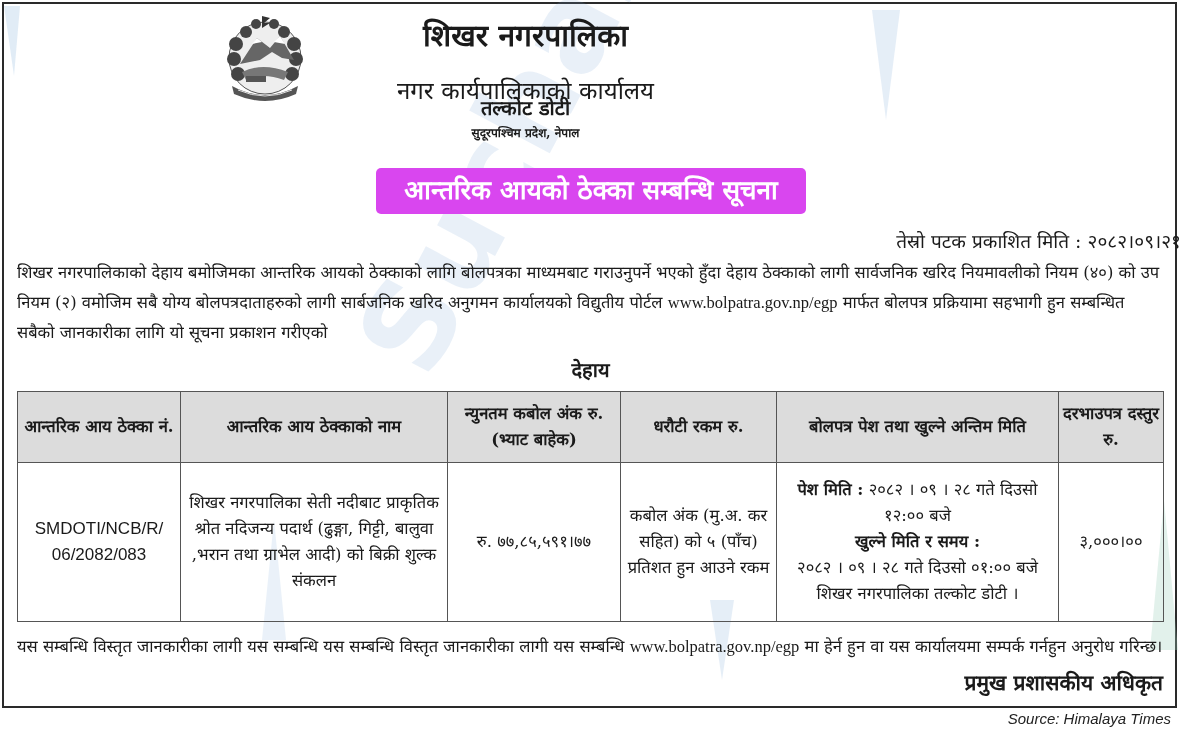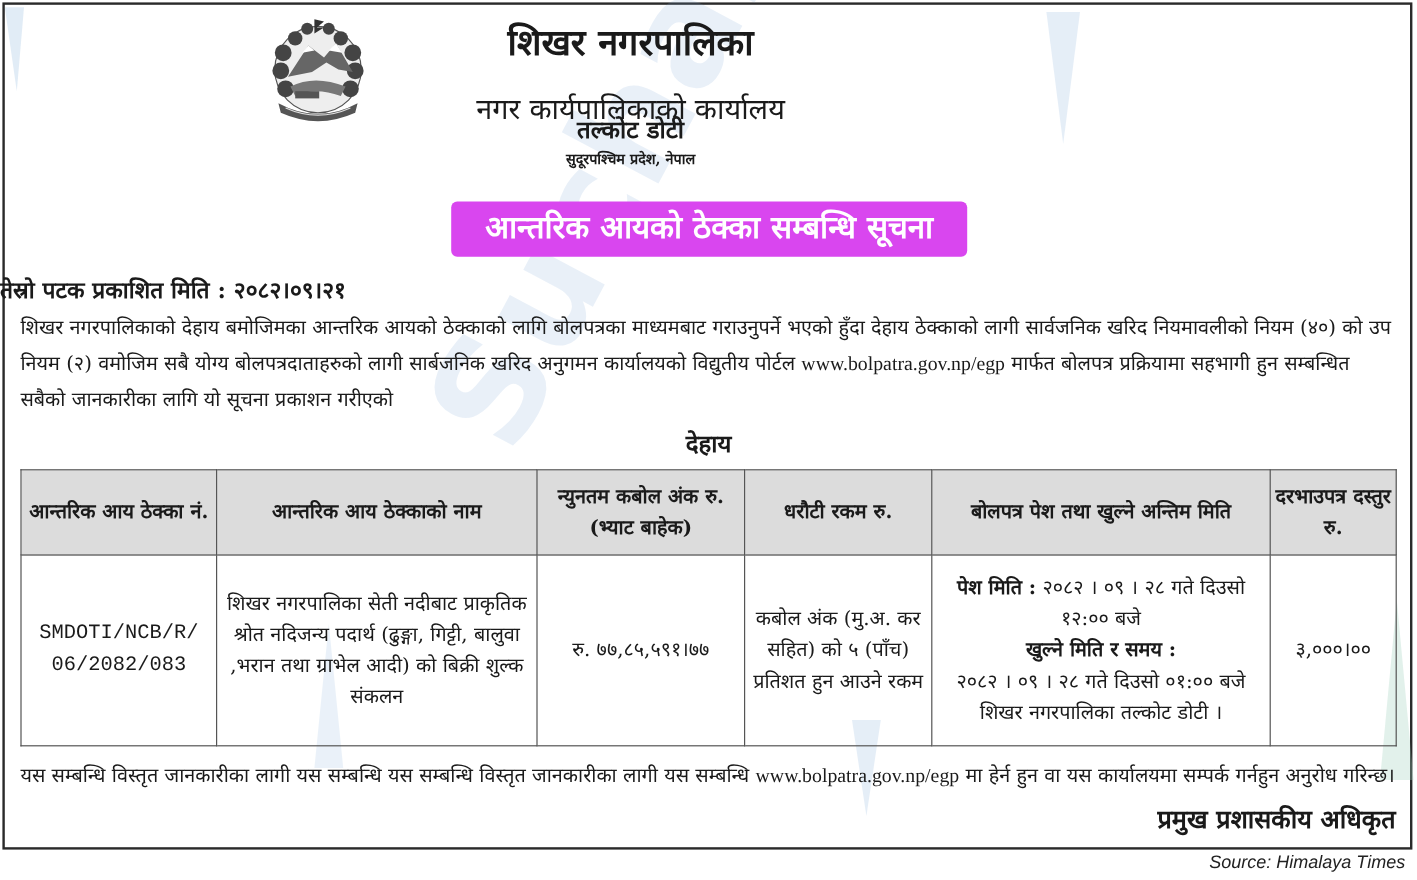--- a/index.html
+++ b/index.html
@@ -31,22 +31,22 @@
   .h-title { top: 14px; font-size: 30px; font-weight: bold; }
   .h-sub1 { top: 73px; font-size: 24px; font-weight: normal; }
   .h-sub2 { top: 94px; font-size: 20px; font-weight: bold; }
   .h-sub3 { top: 124px; font-size: 12px; font-weight: bold; }
   .banner {
     position: absolute; left: 376px; top: 168px; width: 430px; height: 46px;
     background: #d946ef; border-radius: 5px; color: #ffffff;
     font-size: 26px; font-weight: bold; text-align: center; line-height: 44px;
   }
   .pubdate {
-    position: absolute; left: 0; width: 1181px; top: 228px; text-align: left;
-    font-size: 19px; font-weight: bold;
+    position: absolute; left: 0; width: 1181px; top: 228px; text-align: right;
+    font-size: 19px; font-weight: normal;
   }
   .para {
     position: absolute; left: 17px; top: 258px; width: 1150px;
     font-size: 16.5px; line-height: 30px; text-align: left;
   }
   .dehay {
     position: absolute; left: 0; width: 1181px; top: 356px; text-align: center;
     font-size: 20px; font-weight: bold;
   }
   table.tbl {
@@ -54,21 +54,21 @@
     border-collapse: collapse; table-layout: fixed;
     font-size: 16.5px;
   }
   .tbl th, .tbl td {
     border: 1.5px solid #555; text-align: center; vertical-align: middle;
     padding: 2px 4px; line-height: 26px;
   }
   .tbl th { background: #dcdcdc; font-weight: bold; height: 66px; }
   .tbl td { height: 154px; font-weight: normal; }
   .tbl .bold { font-weight: bold; }
-  .tbl .latin { font-family: Liberation Mono, monospace; font-size: 17px; }
+  .tbl .latin { font-family: Liberation Sans, sans-serif; font-size: 17px; }
   .foot {
     position: absolute; left: 17px; top: 632px; width: 1150px;
     font-size: 16.5px; line-height: 30px;
   }
   .sign {
     position: absolute; right: 18px; top: 668px; font-size: 21px; font-weight: bold;
   }
   .source {
     position: absolute; right: 10px; top: 710px;
     font-family: "Liberation Sans", sans-serif; font-style: italic; font-size: 15px; color: #222;

